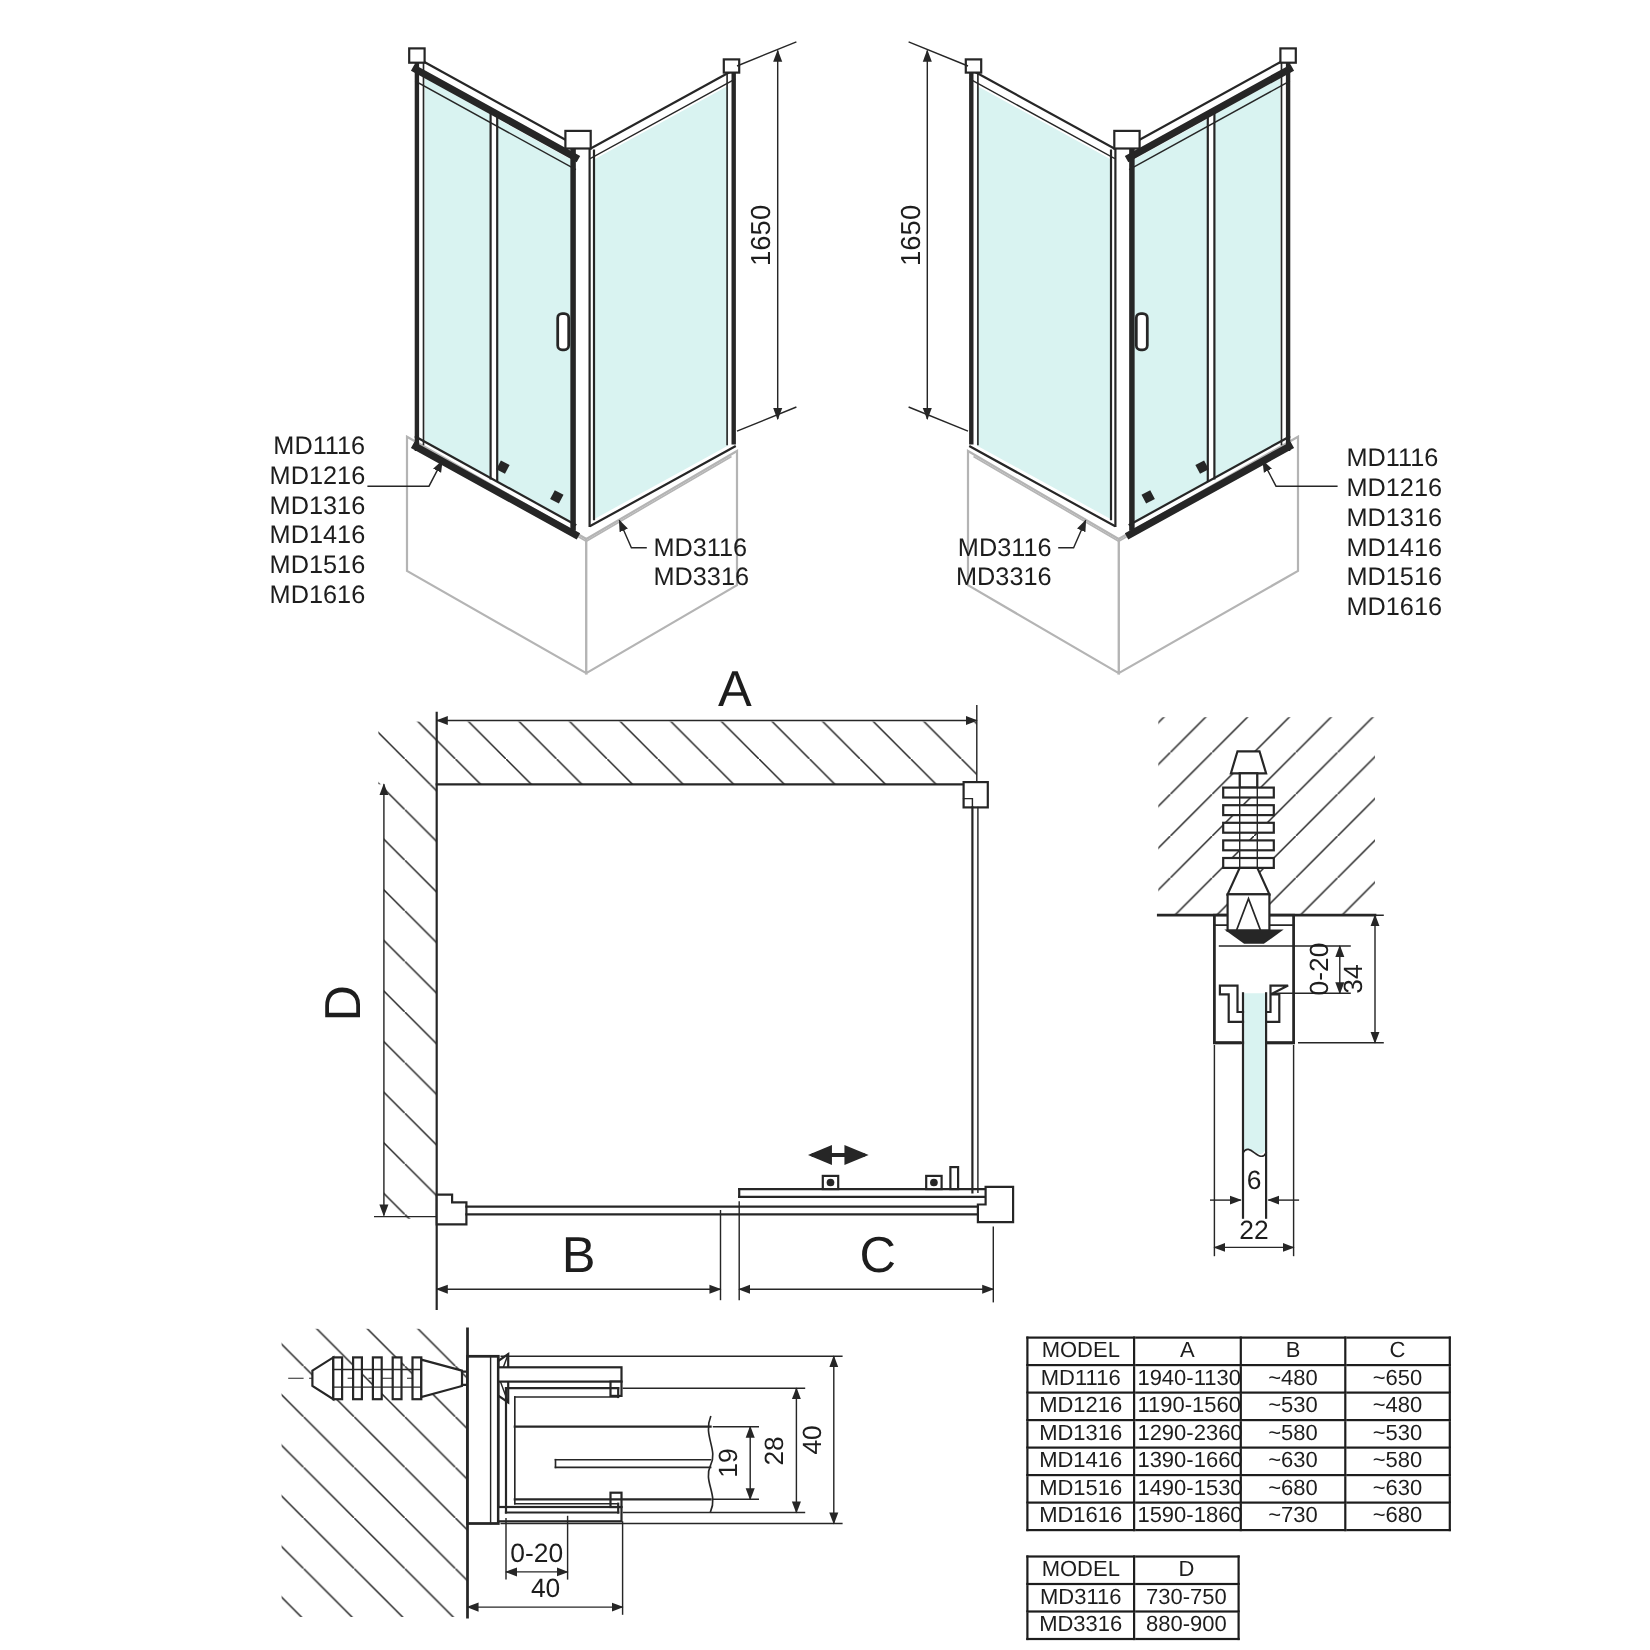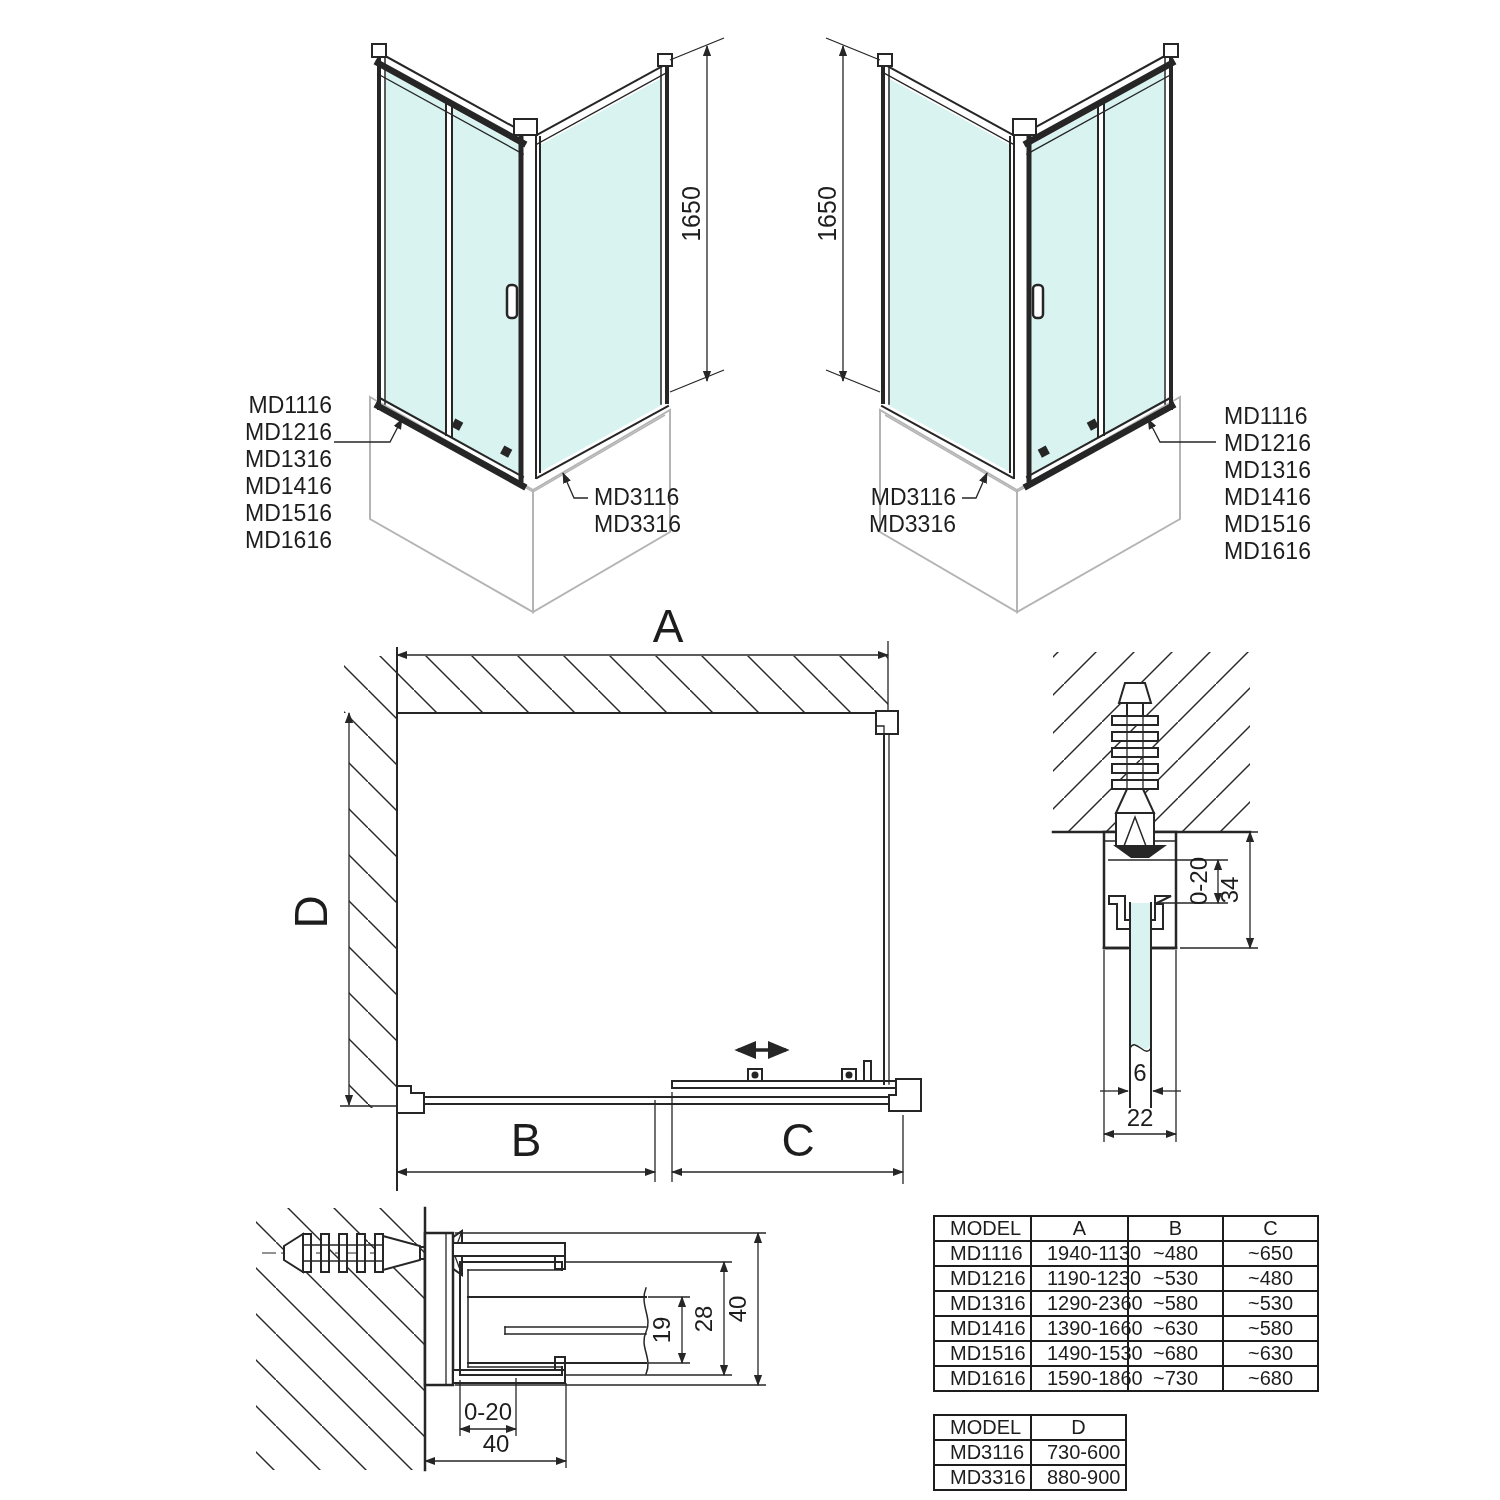--- a/index.html
+++ b/index.html
@@ -17,21 +17,21 @@
   .sw25{stroke-width:2.5;}
   .sw4{stroke-width:4;}
   .sw5{stroke-width:5;}
   .rail{stroke-width:6.5;}
   .wt{fill:#fff;stroke:#262626;stroke-width:2;}
   .wt25{fill:#fff;stroke:#262626;stroke-width:2.5;}
   .dk{fill:#262626;stroke:none;}
   .dim{stroke:#262626;stroke-width:1.3;fill:none;}
   .cl{stroke:#262626;stroke-width:1;fill:none;stroke-dasharray:14 5 3 5;}
   .dtable{position:absolute;border-collapse:collapse;font-size:20px;color:#1d1d1d;table-layout:fixed;}
-  .dtable td,.dtable th{border:2px solid #1d1d1d;text-align:center;padding:0 15px;height:21px;
+  .dtable td,.dtable th{border:2px solid #1d1d1d;text-align:center;padding:0 2px;height:21px;
                         font-weight:400;white-space:nowrap;}
   #table-main{left:933px;top:1215px;width:384px;}
   #table-side{left:933px;top:1414px;width:192px;}
 </style>
 </head>
 <body>
 
 <div id="stage">
 <svg width="1500" height="1500" viewBox="0 0 1500 1500">
   <defs>
@@ -313,21 +313,21 @@
     <th>C</th>
   </tr>
   <tr>
     <td>MD1116</td>
     <td>1940-1130</td>
     <td>~480</td>
     <td>~650</td>
   </tr>
   <tr>
     <td>MD1216</td>
-    <td>1190-1230</td>
+    <td>1190-1560</td>
     <td>~530</td>
     <td>~480</td>
   </tr>
   <tr>
     <td>MD1316</td>
     <td>1290-2360</td>
     <td>~580</td>
     <td>~530</td>
   </tr>
   <tr>
@@ -356,21 +356,21 @@
         <col style="width:97px">
         <col style="width:95px">
       </colgroup>
   <tbody>
         <tr>
     <th>MODEL</th>
     <th>D</th>
   </tr>
   <tr>
     <td>MD3116</td>
-    <td>730-600</td>
+    <td>730-750</td>
   </tr>
   <tr>
     <td>MD3316</td>
     <td>880-900</td>
   </tr>
 </tbody>
     </table>
 </div>
 
 </body></html>

